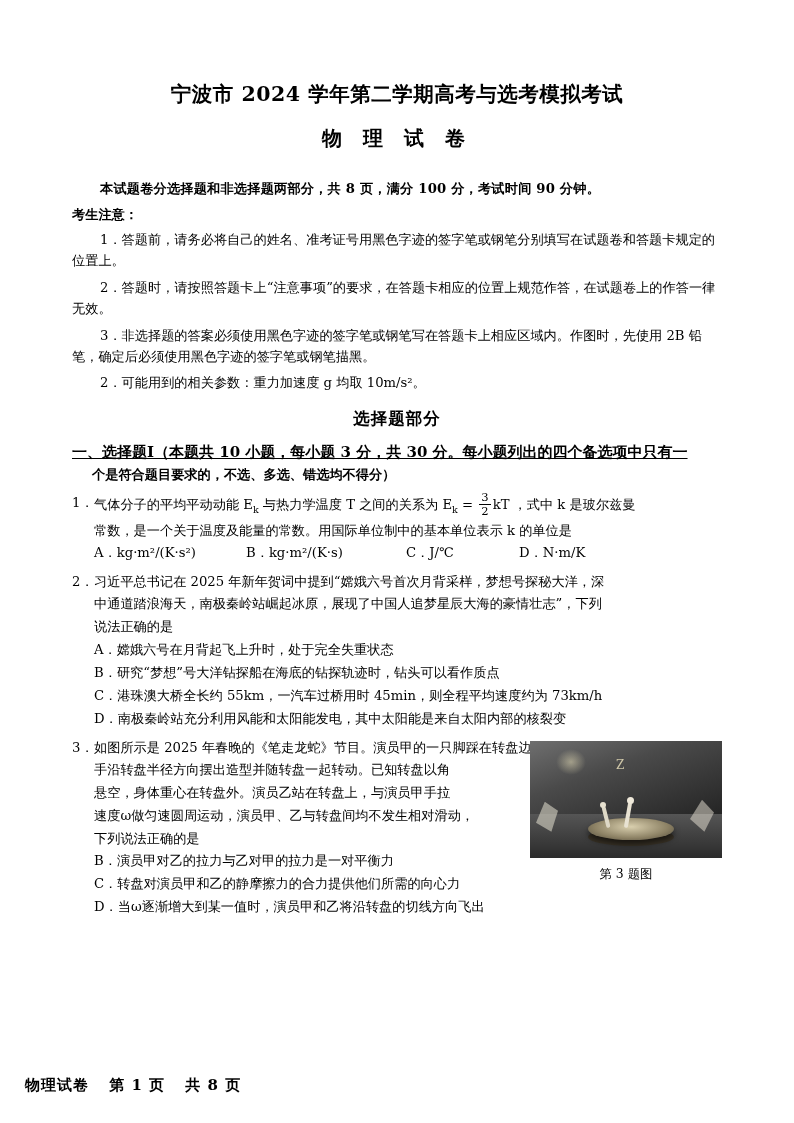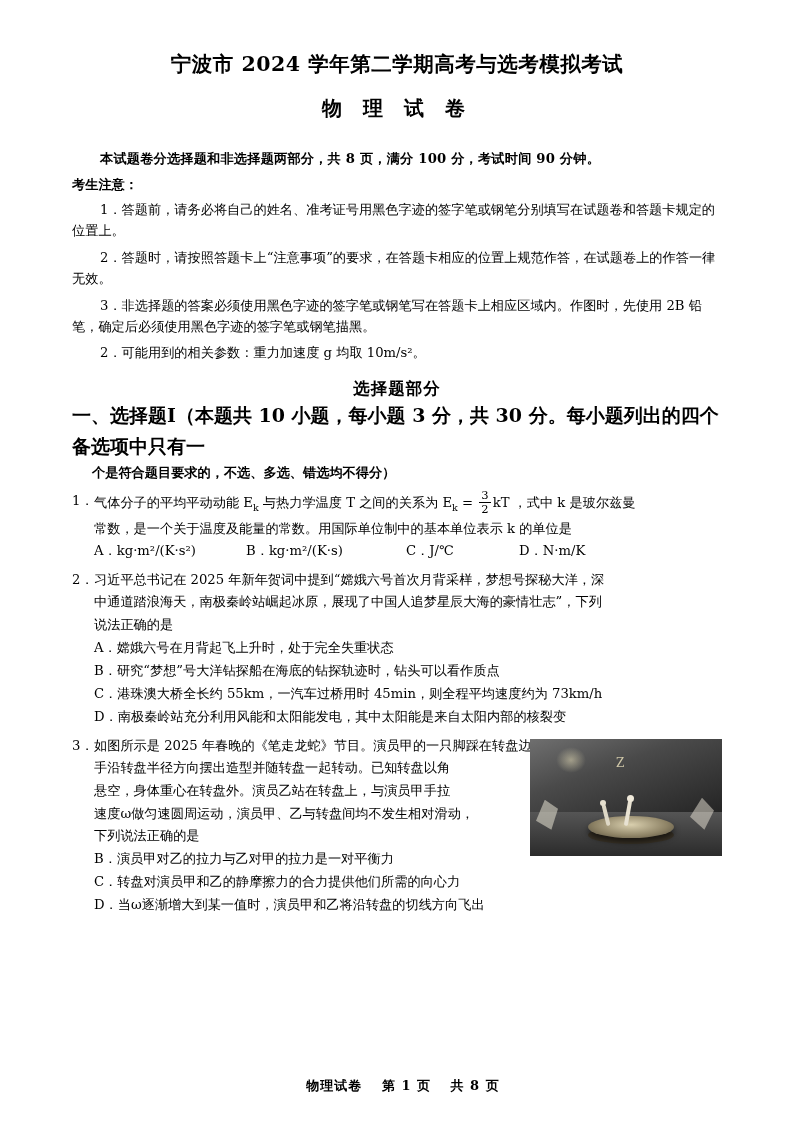--- a/index.html
+++ b/index.html
@@ -12,21 +12,21 @@
     height: 1123px;
     font-family: "DejaVu Serif", "Liberation Serif", serif;
     color: #000;
     position: relative;
     overflow: hidden;
   }
   .page {
     width: 794px;
     height: 1123px;
     box-sizing: border-box;
-    padding: 32px 72px 0 72px;
+    padding: 62px 72px 0 72px;
     position: relative;
   }
   .title-main {
     text-align: center;
     font-size: 20.5px;
     font-weight: bold;
     letter-spacing: 0.5px;
     margin-top: 18px;
   }
   .title-sub {
@@ -55,24 +55,25 @@
     text-indent: 28px;
   }
   .section-title {
     text-align: center;
     font-size: 16.5px;
     font-weight: bold;
     margin-top: 14px;
     letter-spacing: 1px;
   }
   .big-q {
-    font-size: 19px;
-    font-weight: bold;
-    margin-top: 0;
+    font-size: 15px;
+    font-weight: bold;
+    margin-top: 10px;
     line-height: 1.65;
+    text-decoration: underline;
   }
   .big-q-cont {
     font-size: 13.2px;
     font-weight: bold;
     line-height: 1.65;
     text-indent: 20px;
   }
   .q {
     font-size: 13.2px;
     line-height: 1.72;
@@ -232,25 +233,25 @@
   .fig-cap {
     text-align: center;
     font-size: 12.4px;
     margin-top: 5px;
   }
   .q3-text {
     width: 455px;
   }
   .footer {
     position: absolute;
-    left: 12px;
+    left: 18px;
     right: 0;
     bottom: 28px;
-    text-align: center;
-    font-size: 13px;
+    text-align: left;
+    font-size: 15px;
     font-weight: bold;
     letter-spacing: 1px;
   }
   .footer span { margin: 0 7px; }
 </style>
 </head>
 <body>
 
 <div class="page">
 
@@ -304,20 +305,21 @@
         <div class="floor"></div>
         <div class="disc2"></div>
         <div class="disc"></div>
         <div class="p2"></div>
         <div class="p2h"></div>
         <div class="p1"></div>
         <div class="p1h"></div>
         <div class="side-l"></div>
         <div class="side-r"></div>
       </div>
+      <div class="fig-cap">第 3 题图</div>
     </div>
 
     <div class="q-body q3-text" style="width:620px;">如图所示是 2025 年春晚的《笔走龙蛇》节目。演员甲的一只脚踩在转盘边缘，另一只脚</div>
     <div class="q-body q3-text">手沿转盘半径方向摆出造型并随转盘一起转动。已知转盘以角</div>
     <div class="q-body q3-text">悬空，身体重心在转盘外。演员乙站在转盘上，与演员甲手拉</div>
     <div class="q-body q3-text">速度ω做匀速圆周运动，演员甲、乙与转盘间均不发生相对滑动，</div>
     <div class="q-body q3-text">下列说法正确的是</div>
     <div class="opt-line q3-text">B．演员甲对乙的拉力与乙对甲的拉力是一对平衡力</div>
     <div class="opt-line">C．转盘对演员甲和乙的静摩擦力的合力提供他们所需的向心力</div>
     <div class="opt-line">D．当ω逐渐增大到某一值时，演员甲和乙将沿转盘的切线方向飞出</div>

